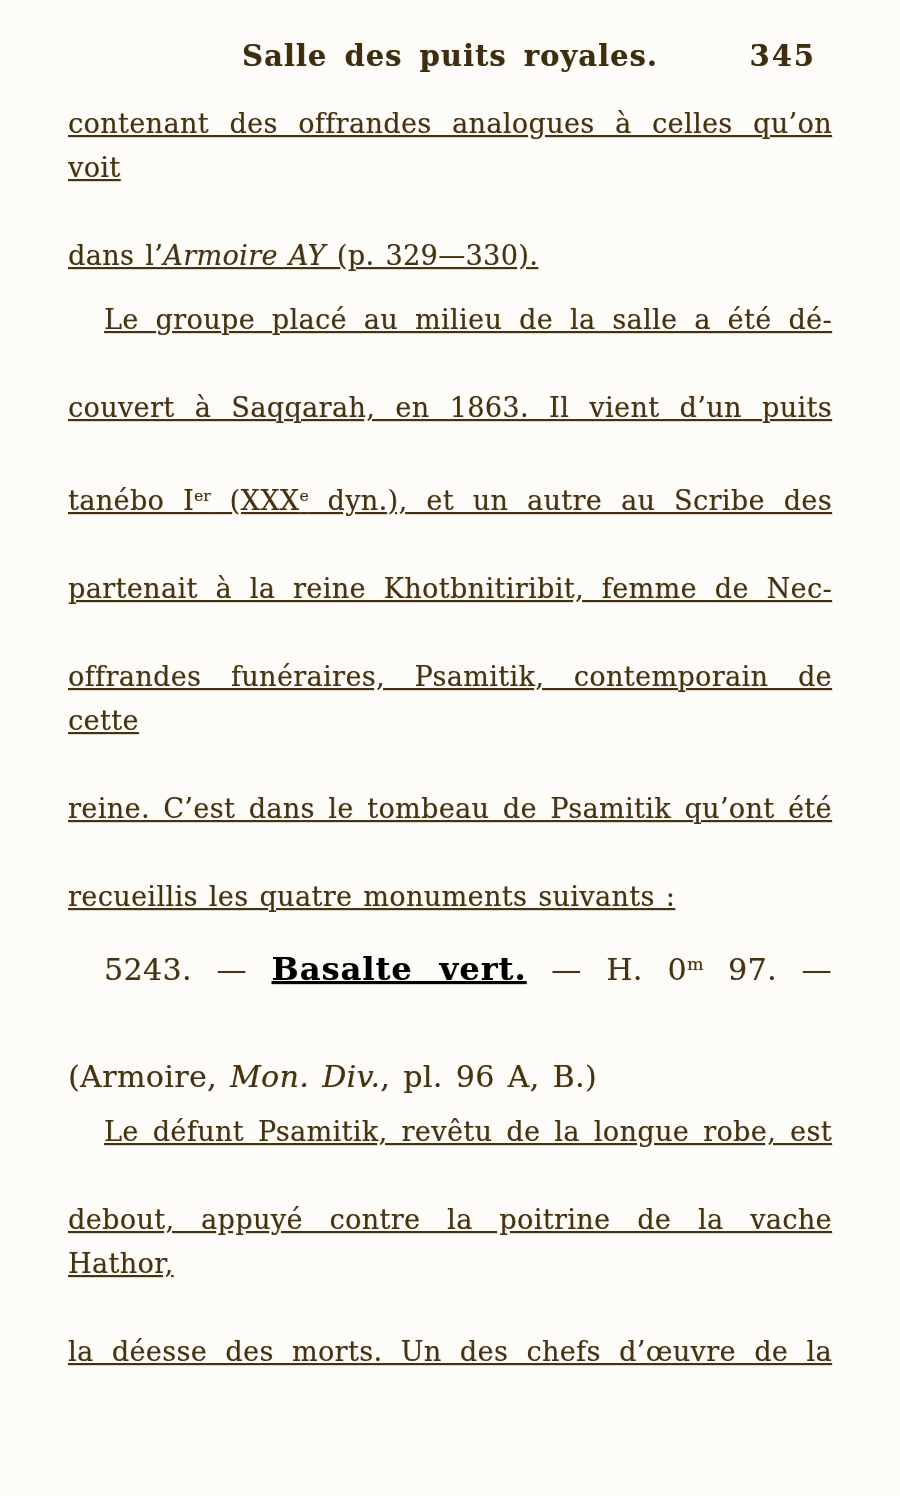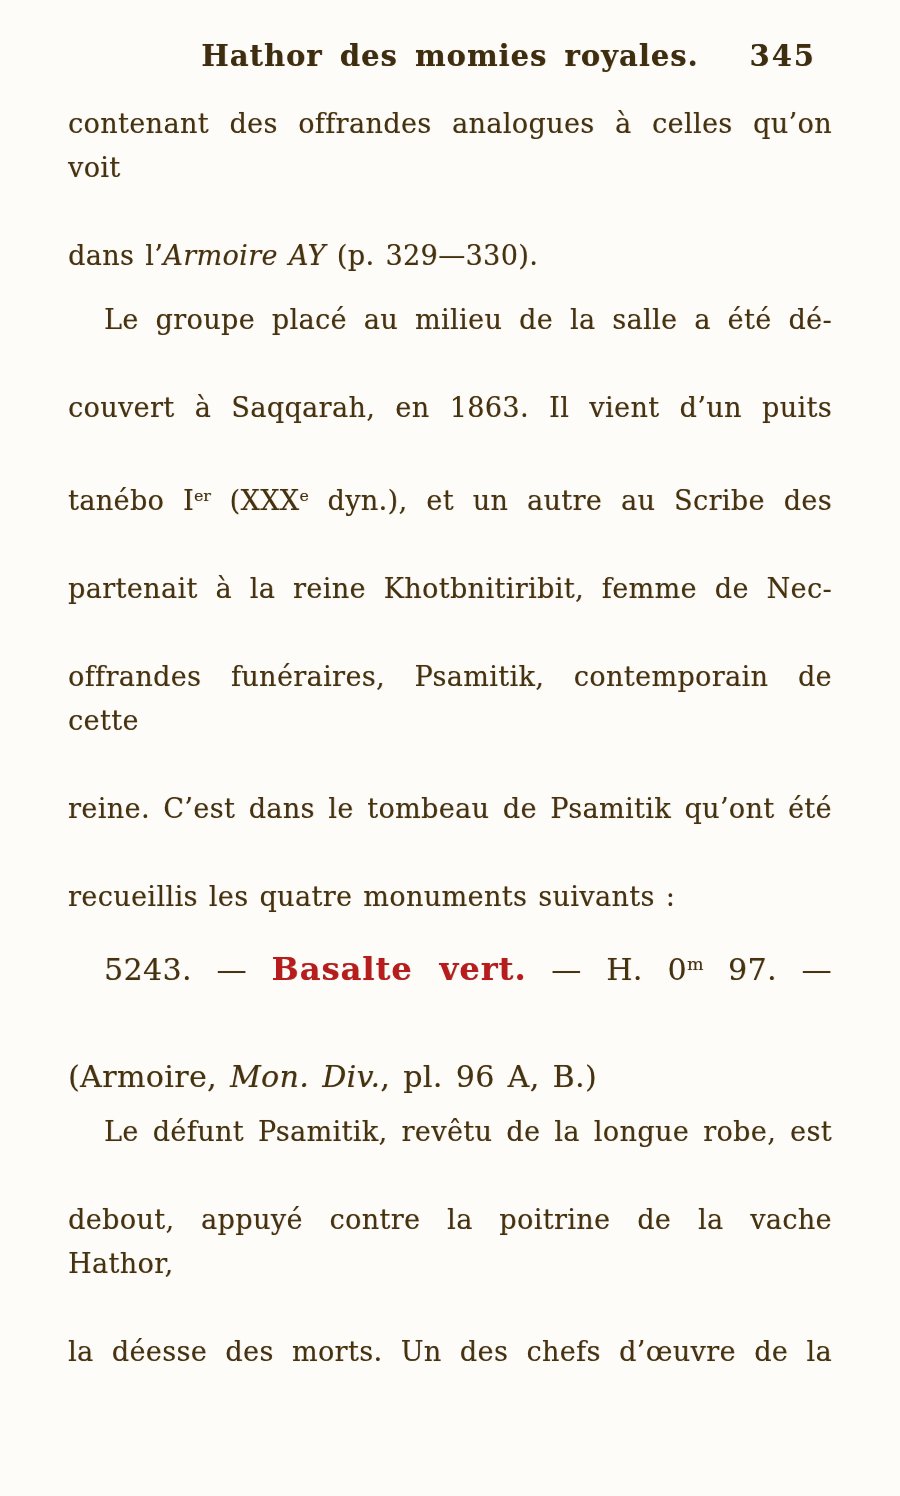--- a/index.html
+++ b/index.html
@@ -25,41 +25,41 @@
     font-weight: bold;
     color: #3e2d0e;
   }
   .rhead .htitle { text-align: center; letter-spacing: 1px; word-spacing: 6px; }
   .rhead .pagenum {
     position: absolute; right: 16px; top: 0;
     font-weight: bold; letter-spacing: 2px;
   }
   
   .block { position: relative; }
-  .para { font-size: 27px; line-height: 44px; letter-spacing: 0.4px; word-spacing: 2px; }
+  .para { font-size: 27px; line-height: 44px; letter-spacing: 0.4px; word-spacing: 2px; text-decoration: underline; }
   .heading { font-size: 30px; line-height: 54px; letter-spacing: 0.4px; word-spacing: 3px; }
   .line { white-space: normal; }
   .line.j { text-align: justify; }
   .line.j::after { content: ""; display: inline-block; width: 100%; height: 0; }
   .line.indent { text-indent: 36px; }
-  .b { font-weight: bold; font-size: 1.07em; color: #b91c1c; letter-spacing: 1px; }
+  .b { font-weight: bold; font-size: 1.07em; color: #000000; letter-spacing: 1px; text-decoration: underline; }
   .i { font-style: italic; }
   .sup { font-size: 0.58em; vertical-align: 0.55em; letter-spacing: 0; }
   
   [data-name="intro-continuation-paragraph"] { margin-top: 26px; }
   [data-name="group-discovery-paragraph"]    { margin-top: 20px; }
   [data-name="entry-5243-heading"]           { margin-top: 18px; }
   [data-name="entry-5243-description"]       { margin-top: 6px; }
 </style>
 </head>
 <body>
 
 <div class="page" data-name="scanned-page">
   <header class="rhead" data-name="page-header">
-    <div class="htitle" data-name="running-title">Hathor des momies royales.</div>
+    <div class="htitle" data-name="running-title">Salle des puits royales.</div>
     <div class="pagenum" data-name="page-number">345</div>
   </header>
   <main data-name="page-body">
       <div class="block para" data-name="intro-continuation-paragraph">
         <div class="line j" data-name="text-line"><span data-name="text-segment">contenant des offrandes analogues à celles qu’on voit</span></div>
         <div class="line" data-name="text-line"><span data-name="text-segment">dans l’</span><span class="i" data-name="text-segment">Armoire AY</span><span data-name="text-segment"> (p. 329—330).</span></div>
       </div>
       <div class="block para" data-name="group-discovery-paragraph">
         <div class="line j indent" data-name="text-line"><span data-name="text-segment">Le groupe placé au milieu de la salle a été dé-</span></div>
         <div class="line j" data-name="text-line"><span data-name="text-segment">couvert à Saqqarah, en 1863. Il vient d’un puits</span></div>

